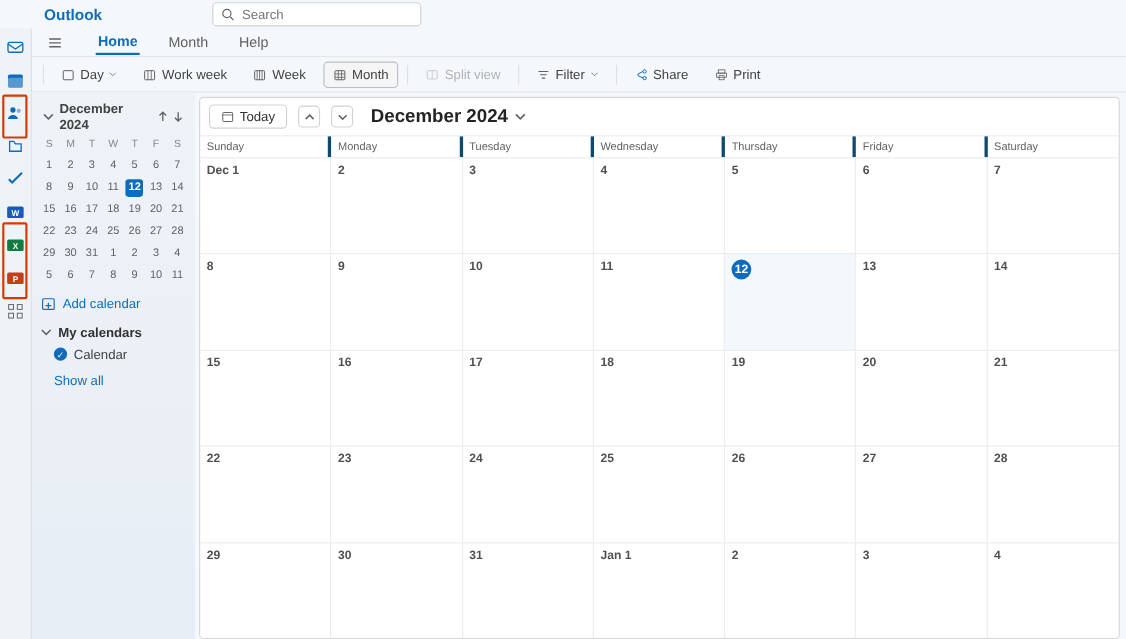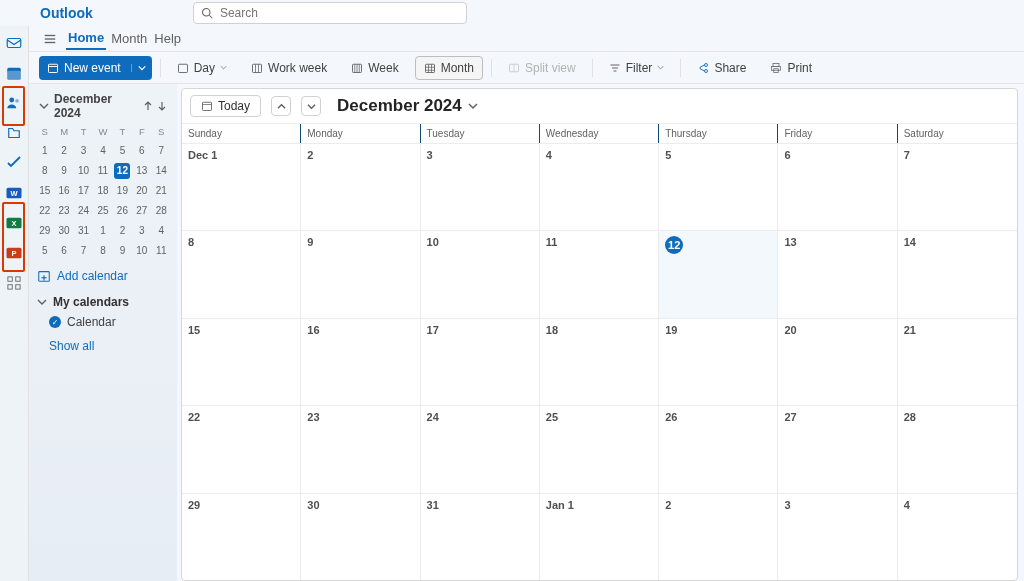--- a/index.html
+++ b/index.html
@@ -1,27 +1,27 @@
 <!DOCTYPE html>
 <html><head>
   <meta charset="utf-8">
   <style>
     * { margin:0; padding:0; box-sizing:border-box; font-family:"Segoe UI",Arial,sans-serif; }
     body { width:1024px; height:581px; background:#f4f7fb; overflow:hidden; color:#323130; }
     .topbar { display:flex; align-items:center; height:26px; padding:2px 0 2px 40px; }
     .brand { color:#0f6cbd; font-weight:600; font-size:14px; padding-right:100px; }
-    .searchwrap { position:relative; width:274px; }
+    .searchwrap { position:relative; width:190px; }
     .searchwrap svg { position:absolute; left:8px; top:5px; }
     .search { width:100%; height:22px; border:1px solid #d1d1d1; border-radius:4px; background:#fff; padding-left:26px; font-size:12px; color:#616161; }
     .leftrail { position:absolute; left:0; top:26px; width:29px; height:555px; background:#eef3f8; display:flex; flex-direction:column; align-items:center; gap:12px; padding-top:8px; border-right:1px solid #e0e0e0; }
     .leftrail .ic, .leftrail .appic { width:18px; height:18px; display:flex; align-items:center; justify-content:center; cursor:pointer; }
     .redbox1 { position:absolute; left:2px; top:60px; width:23px; height:40px; border:2px solid #d83b01; border-radius:2px; }
     .redbox2 { position:absolute; left:2px; top:176px; width:23px; height:70px; border:2px solid #d83b01; border-radius:2px; }
     .main { position:absolute; left:29px; top:26px; right:0; bottom:0; display:flex; flex-direction:column; }
-    .ribbon-tabs { display:flex; align-items:center; height:26px; padding-left:14px; gap:3px; font-size:13px; color:#616161; border-bottom:1px solid #e5e5e5; }
+    .ribbon-tabs { display:flex; align-items:center; height:26px; padding-left:14px; gap:24px; font-size:13px; color:#616161; border-bottom:1px solid #e5e5e5; }
     .ham { cursor:pointer; margin-right:6px; }
     .rtab { cursor:pointer; padding:3px 2px; }
     .rtab.active { color:#0f6cbd; font-weight:600; border-bottom:2px solid #0f6cbd; }
     .ribbon-ctrls { display:flex; align-items:center; height:32px; padding:4px 10px; gap:8px; border-bottom:1px solid #e5e5e5; }
     .newbtn { display:flex; align-items:center; background:#0f6cbd; color:#fff; height:24px; border-radius:4px; overflow:hidden; font-size:12px; }
     .newbtn .lbl { padding:0 10px 0 8px; display:flex; align-items:center; gap:5px; cursor:pointer; }
     .newbtn .caret { border-left:1px solid rgba(255,255,255,0.35); padding:0 6px; cursor:pointer; }
     .seg { display:flex; align-items:center; height:24px; font-size:12px; color:#424242; padding:0 8px; gap:5px; cursor:pointer; white-space:nowrap; border-radius:4px;text-align:right; }
     .seg.sel { border:1px solid #bdbdbd; background:#f5f5f5; }
     .seg.dis { color:#b3b3b3; cursor:default; }
@@ -39,21 +39,21 @@
     .mycalhead { display:flex; align-items:center; gap:6px; font-size:12px; font-weight:600; color:#323130; margin:6px 2px; cursor:pointer; }
     .calrow { display:flex; align-items:center; gap:6px; font-size:12px; margin:4px 2px 10px 14px; cursor:pointer; }
     .calrow .dot { width:12px; height:12px; border-radius:50%; background:#0f6cbd; display:flex; align-items:center; justify-content:center; color:#fff; font-size:8px; }
     .showall { color:#0f6cbd; font-size:12px; margin:0 2px 0 14px; cursor:pointer; }
     .calpane { flex:1; background:#fff; border:1px solid #d6d6d6; border-radius:4px; margin:4px 6px 0 4px; display:flex; flex-direction:column; }
     .calhead { display:flex; align-items:center; padding:6px 8px; gap:10px; }
     .todaybtn { display:flex; align-items:center; gap:5px; font-size:12px; padding:3px 10px; border:1px solid #d1d1d1; border-radius:4px; cursor:pointer; }
     .navarr { width:20px; height:20px; border:1px solid #d1d1d1; border-radius:4px; display:flex; align-items:center; justify-content:center; cursor:pointer; }
     .monthtitle { font-size:17px; font-weight:600; color:#242424; margin-left:6px; display:flex; align-items:center; gap:6px; cursor:pointer; }
     .dowrow { display:grid; grid-template-columns:repeat(7,1fr); font-size:10px; color:#616161; border-top:1px solid #ececec; }
-    .dowrow div { padding:4px 6px; border-right:1px solid #0c4a6e; }
+    .dowrow div { padding:4px 6px; border-right:3px solid #0c4a6e; }
     .dowrow div:last-child { border-right:none; }
     .grid { display:grid; grid-template-columns:repeat(7,1fr); grid-auto-rows:1fr; flex:1; }
     .cell { border-top:1px solid #ececec; border-right:1px solid #ececec; position:relative; font-size:11px; color:#505050; }
     .cell:nth-child(7n) { border-right:none; }
     .cell .num { position:absolute; left:6px; top:5px;font-weight:bold; }
     .cell.today .num { width:18px; height:18px; background:#0f6cbd; color:#fff; border-radius:50%; text-align:center; line-height:18px; font-weight:600; }
     .cell.todaycol { background:#f3f8fd; }
     svg { display:block; }
   </style>
 </head>
@@ -138,34 +138,20 @@
           <line x1="2" y1="8" x2="14" y2="8" stroke="#616161" stroke-width="1.5"></line>
           <line x1="2" y1="12" x2="14" y2="12" stroke="#616161" stroke-width="1.5"></line>
         </svg>
       </div>
     <div class="rtab active">Home</div>
     <div class="rtab">Month</div>
     <div class="rtab">Help</div>
   </div>
 
   <div class="ribbon-ctrls">
-    <div class="newbtn">
-      <div class="lbl">
-          <svg width="12" height="12" viewBox="0 0 16 16">
-            <rect x="2" y="3" width="12" height="11" rx="1" fill="none" stroke="#fff" stroke-width="1.3"></rect>
-            <line x1="2" y1="6" x2="14" y2="6" stroke="#fff" stroke-width="1.3"></line>
-          </svg>
-          <span>New event</span>
-        </div>
-      <div class="caret">
-          <svg width="8" height="8" viewBox="0 0 10 10">
-            <path d="M1 3l4 4 4-4" fill="none" stroke="#fff" stroke-width="1.5"></path>
-          </svg>
-        </div>
-    </div>
     <div class="vl"></div>
     <div class="seg">
         <svg width="12" height="12" viewBox="0 0 16 16">
           <rect x="2" y="3" width="12" height="11" rx="1" fill="none" stroke="#616161" stroke-width="1.2"></rect>
         </svg>
         <span>Day</span>
         <svg width="7" height="7" viewBox="0 0 10 10">
           <path d="M1 3l4 4 4-4" fill="none" stroke="#616161"></path>
         </svg>
       </div>

